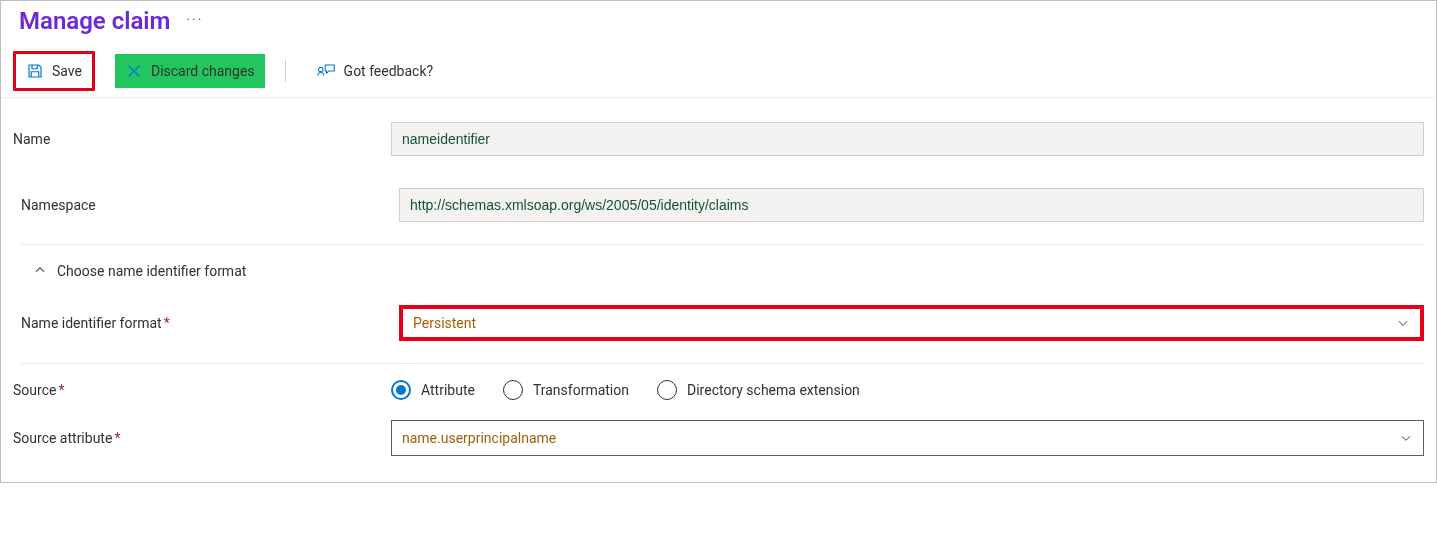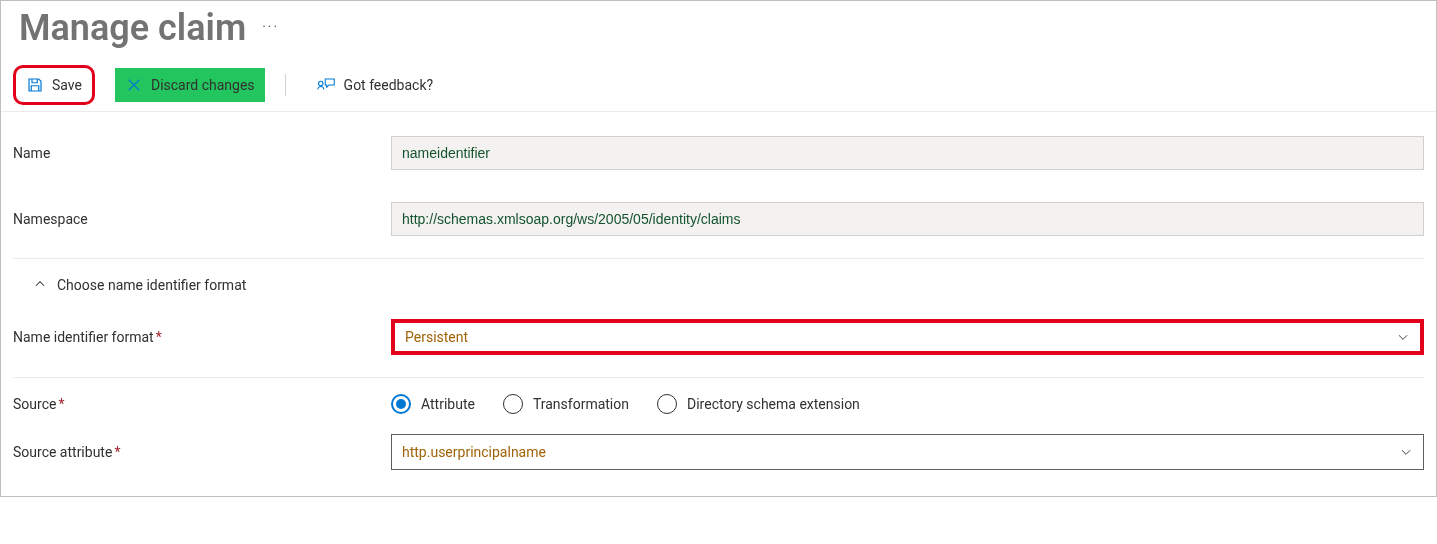--- a/index.html
+++ b/index.html
@@ -6,41 +6,41 @@
   html, body {
     margin: 0; padding: 0;
     font-family: "Segoe UI", -apple-system, BlinkMacSystemFont, Roboto, sans-serif;
     font-size: 14px;
     color: #323130;
     background: #fff;
     width: 1437px;
   }
   .panel { border: 1px solid #bfbfbf; }
   .header { display: flex; align-items: center; padding: 6px 18px 12px 18px; gap: 16px; }
-  .title { font-size: 36px; font-weight: 600; color: #737373; }
+  .title { font-size: 24px; font-weight: 600; color: #6d28d9; }
   .dots { font-size: 14px; color: #605e5c; letter-spacing: 2px; padding-bottom: 2px; }
   .toolbar {
     display: flex; align-items: center; gap: 20px;
     padding: 4px 18px 6px 12px;
     border-bottom: 1px solid #edebe9;
   }
   .tb-btn {
     display: inline-flex; align-items: center; gap: 8px;
     padding: 8px 10px; cursor: pointer; background: transparent;
   }
   .tb-btn.hover { background: #22c55e; }
   .tb-label { font-size: 14px; color: #323130; }
   .tb-sep { width: 1px; height: 22px; background: #d2d0ce; }
-  .highlight-red { border: 3.5px solid #e3001b; border-radius: 10px; }
+  .highlight-red { border: 3.5px solid #e3001b; border-radius: 1px; }
   .form { padding: 8px 12px 10px 12px; }
   .row {
     display: flex; align-items: center;
     padding: 16px 0;
   }
-  .row.border-b { border-bottom: 1px solid #edebe9; padding-bottom: 22px; }
+  .row.border-b { border-bottom: 1px solid #edebe9; padding-bottom: 22px; margin-left: 8px; }
   .flabel {
     flex: 0 0 378px; font-size: 14px; color: #323130;
   }
   .req { color: #a4262c; margin-left: 2px; }
   .fcontrol { flex: 1; }
   .text-input {
     width: 100%; height: 34px; padding: 6px 10px;
     background: #f3f2f1; border: 1px solid #d2d0ce;
     color: #14532d; font-size: 14px;
   }
@@ -178,21 +178,21 @@
         </div>
       </div>
     </div>
 
     <div class="row" style="padding-top:4px;">
       <div class="flabel">
         <span>Source attribute</span><span class="req">*</span>
       </div>
       <div class="fcontrol">
         <div class="dropdown">
-          <span class="dropdown-text">http.userprincipalname</span>
+          <span class="dropdown-text">name.userprincipalname</span>
           <span class="chev">
             <svg width="14" height="14" viewBox="0 0 24 24" fill="none" stroke="#323130" stroke-width="1.6">
               <path d="M5 9l7 7 7-7"></path>
             </svg>
           </span>
         </div>
       </div>
     </div>
 
   </div>

